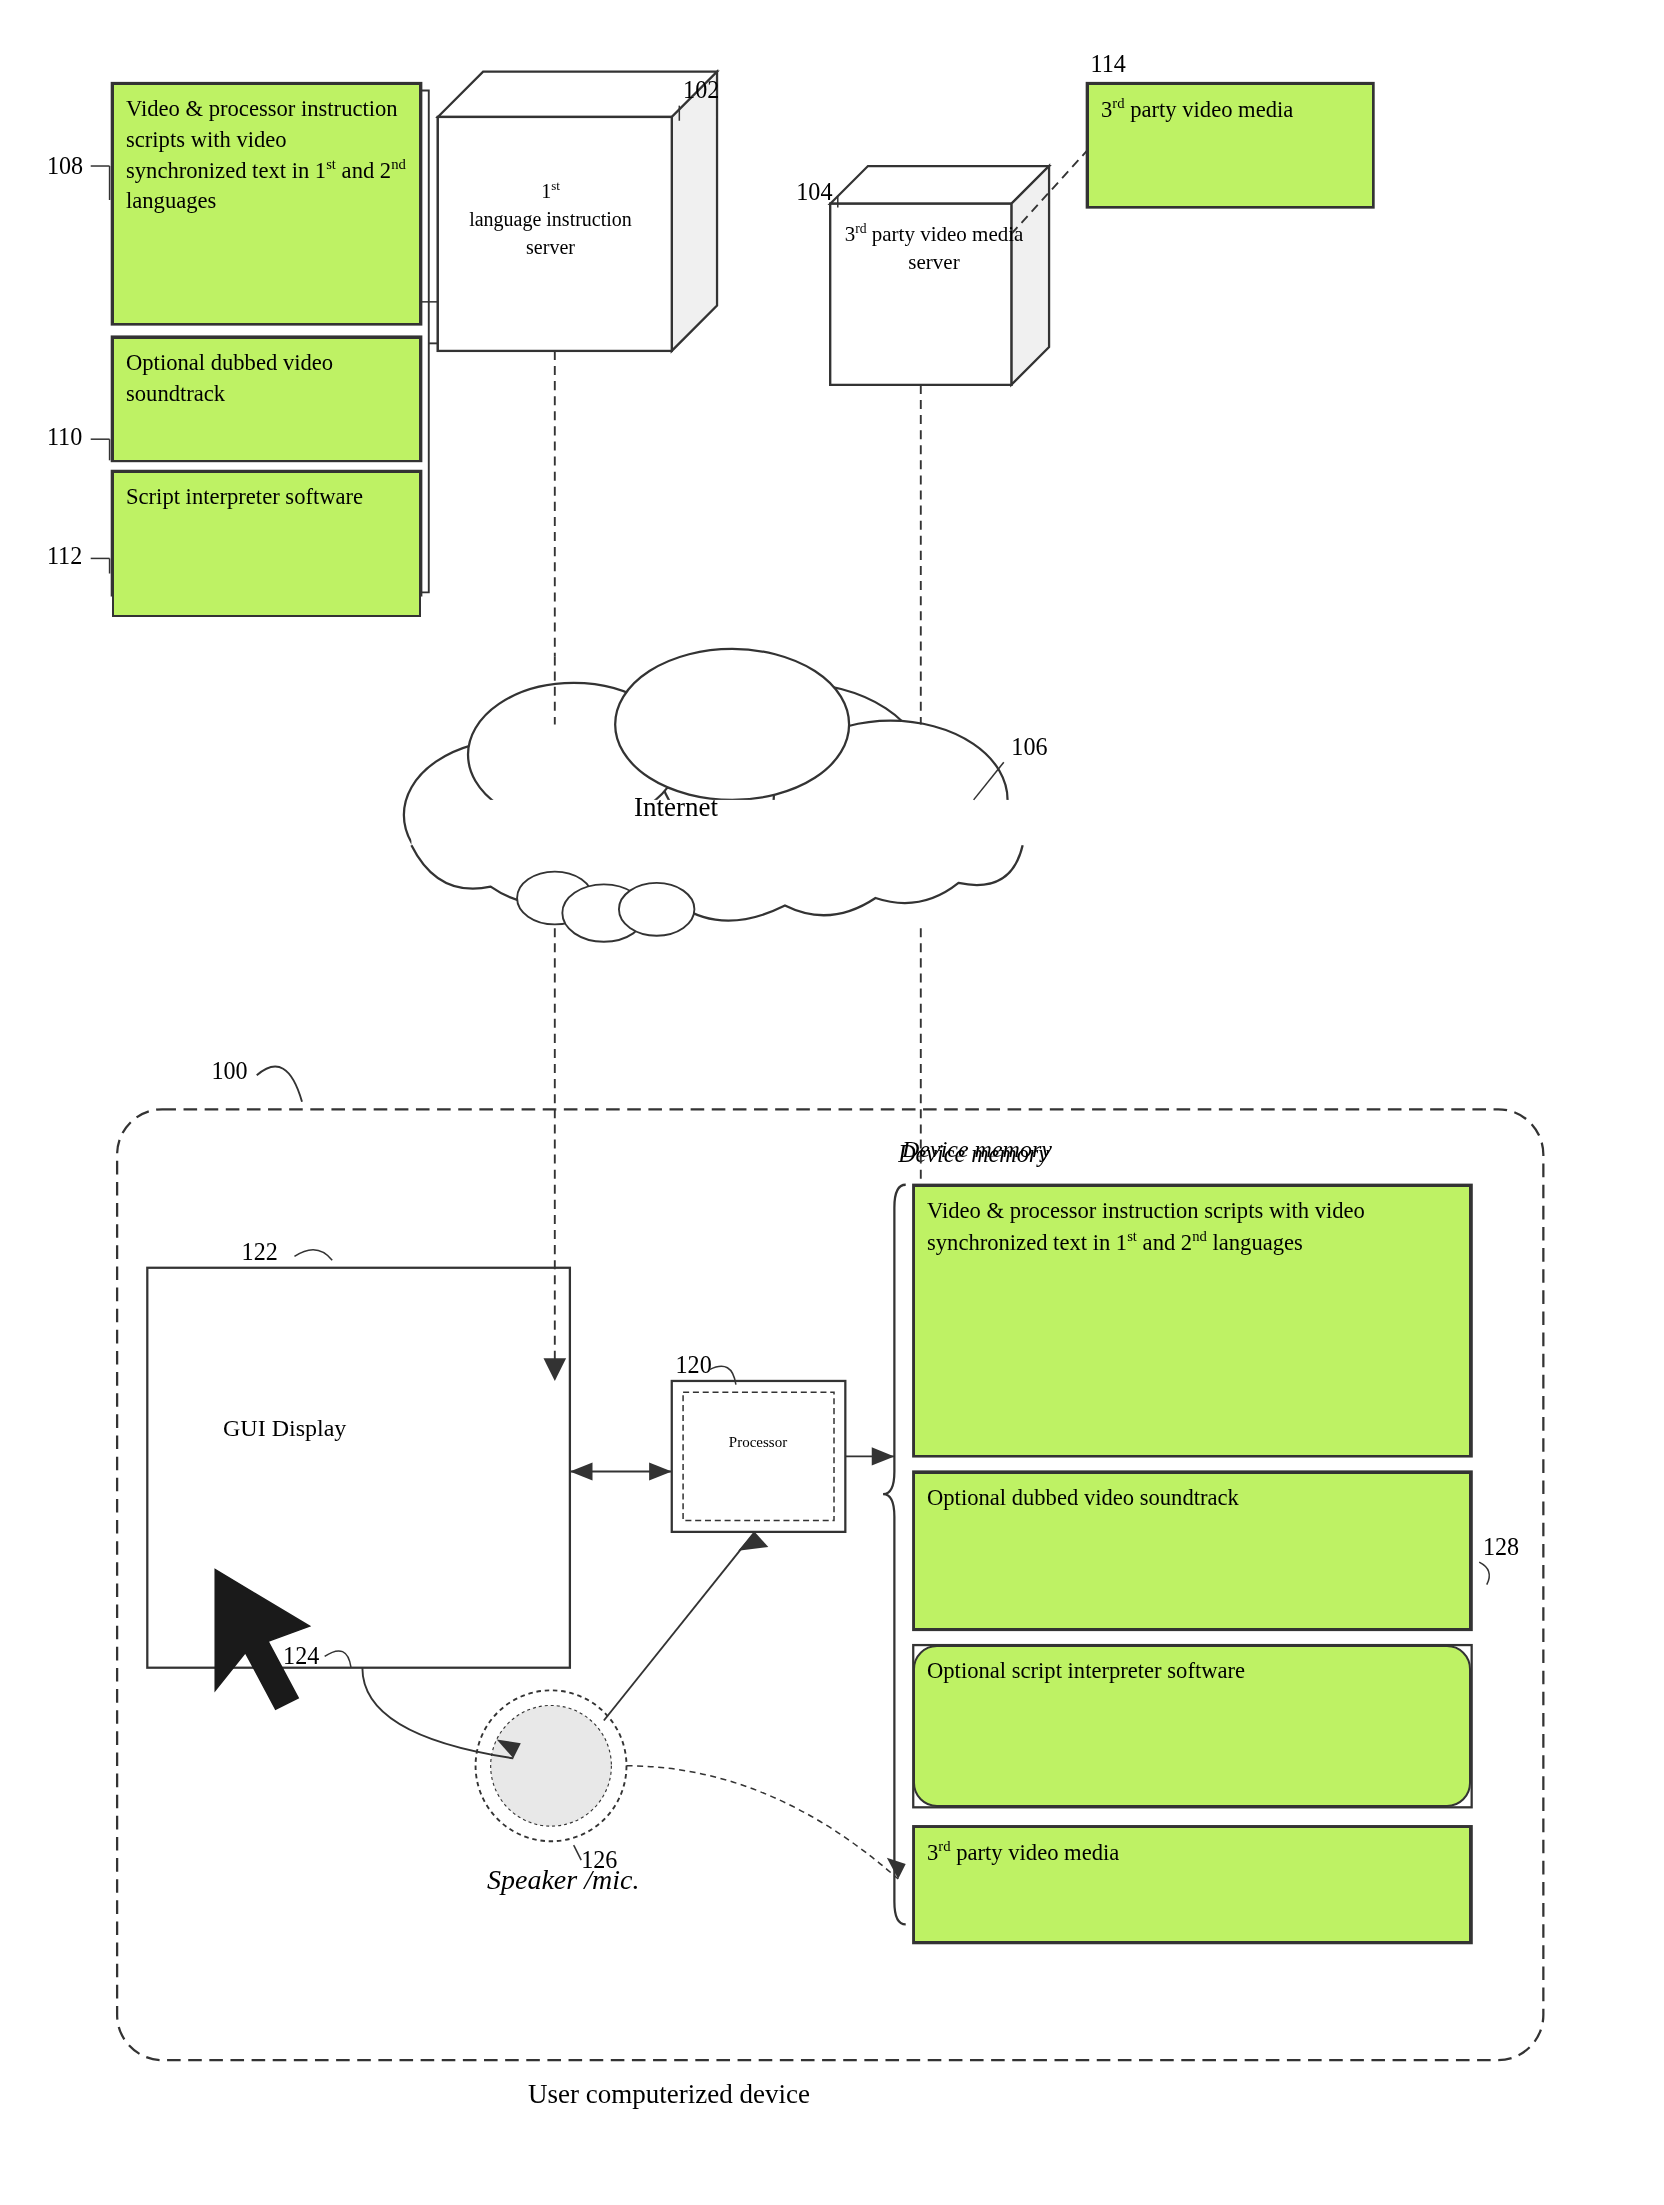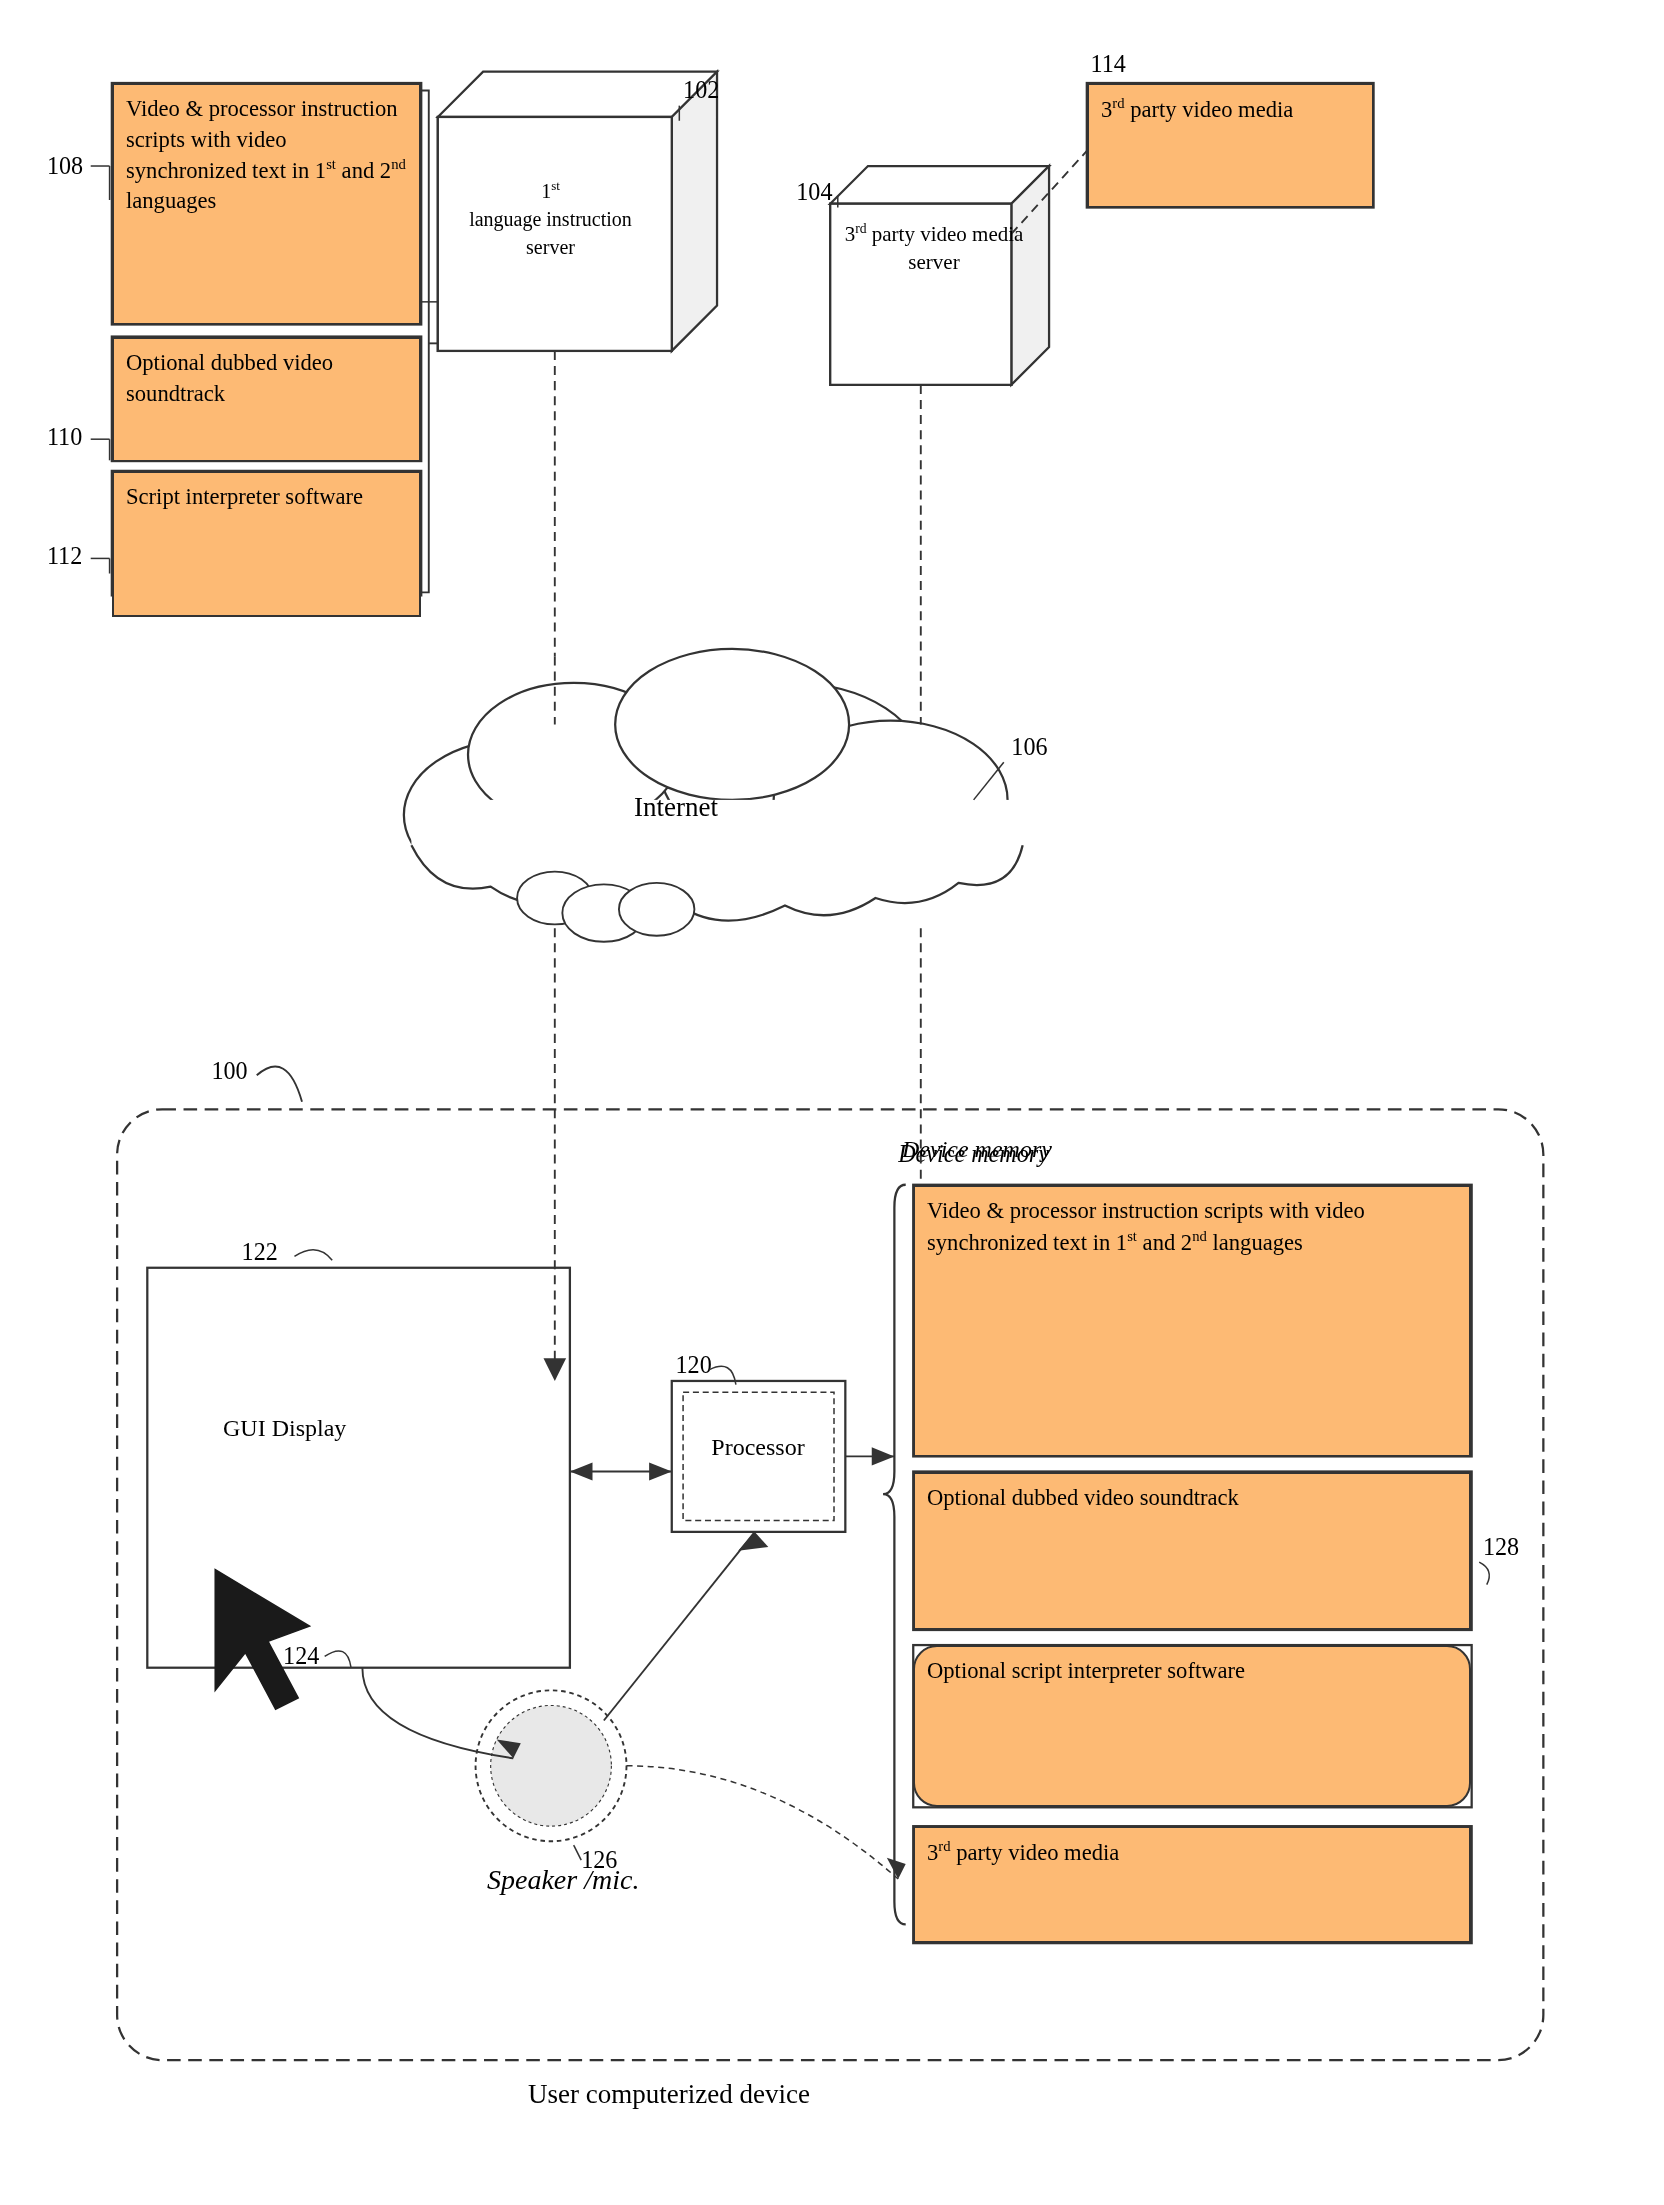--- a/index.html
+++ b/index.html
@@ -14,21 +14,21 @@
     .diagram-container {
       position: absolute;
       top: 0; left: 0;
       width: 1665px;
       height: 2205px;
     }
     
     .box {
       position: absolute;
       border: 2.3px solid #333;
-      background: #fdba74;
+      background: #bef264;
       padding: 9px 12px;
       font-size: 24px;
       line-height: 1.35;
     }
     sup {
       font-size: 0.65em;
     }
   </style>
 </head>
 <body>
@@ -199,21 +199,21 @@
   </div>
 
   <div class="box" style="left:1087px;top:83px;width:287px;height:125px;font-size:22.6px;">
     3<sup>rd</sup> party video media
   </div>
 
   <div style="position:absolute;left:589px;top:792px;font-size:27px;margin-left:45px;">Internet</div>
 
   <div style="position:absolute;left:215px;top:1415px;font-size:24px;margin-left:8px;">GUI Display</div>
 
-  <div style="position:absolute;left:679px;top:1434px;font-size:24px;width:158px;text-align:center;">Processor</div>
+  <div style="position:absolute;left:679px;top:1434px;font-size:15px;width:158px;text-align:center;">Processor</div>
 
   <div style="position:absolute;left:902px;top:1136px;font-size:24px;font-style:italic;">Device memory</div>
 
   <div class="box" style="left:913px;top:1185px;width:558px;height:272px;font-size:22.6px;">
     Video &amp; processor instruction scripts with video synchronized text in 1<sup>st</sup> and 2<sup>nd</sup> languages
   </div>
 
   <div class="box" style="left:913px;top:1472px;width:558px;height:158px;font-size:22.6px;">Optional dubbed video soundtrack</div>
 
   <div class="box" style="left:913px;top:1645px;width:558px;height:162px;font-size:22.6px;border-radius:24px;">Optional script interpreter software</div>

